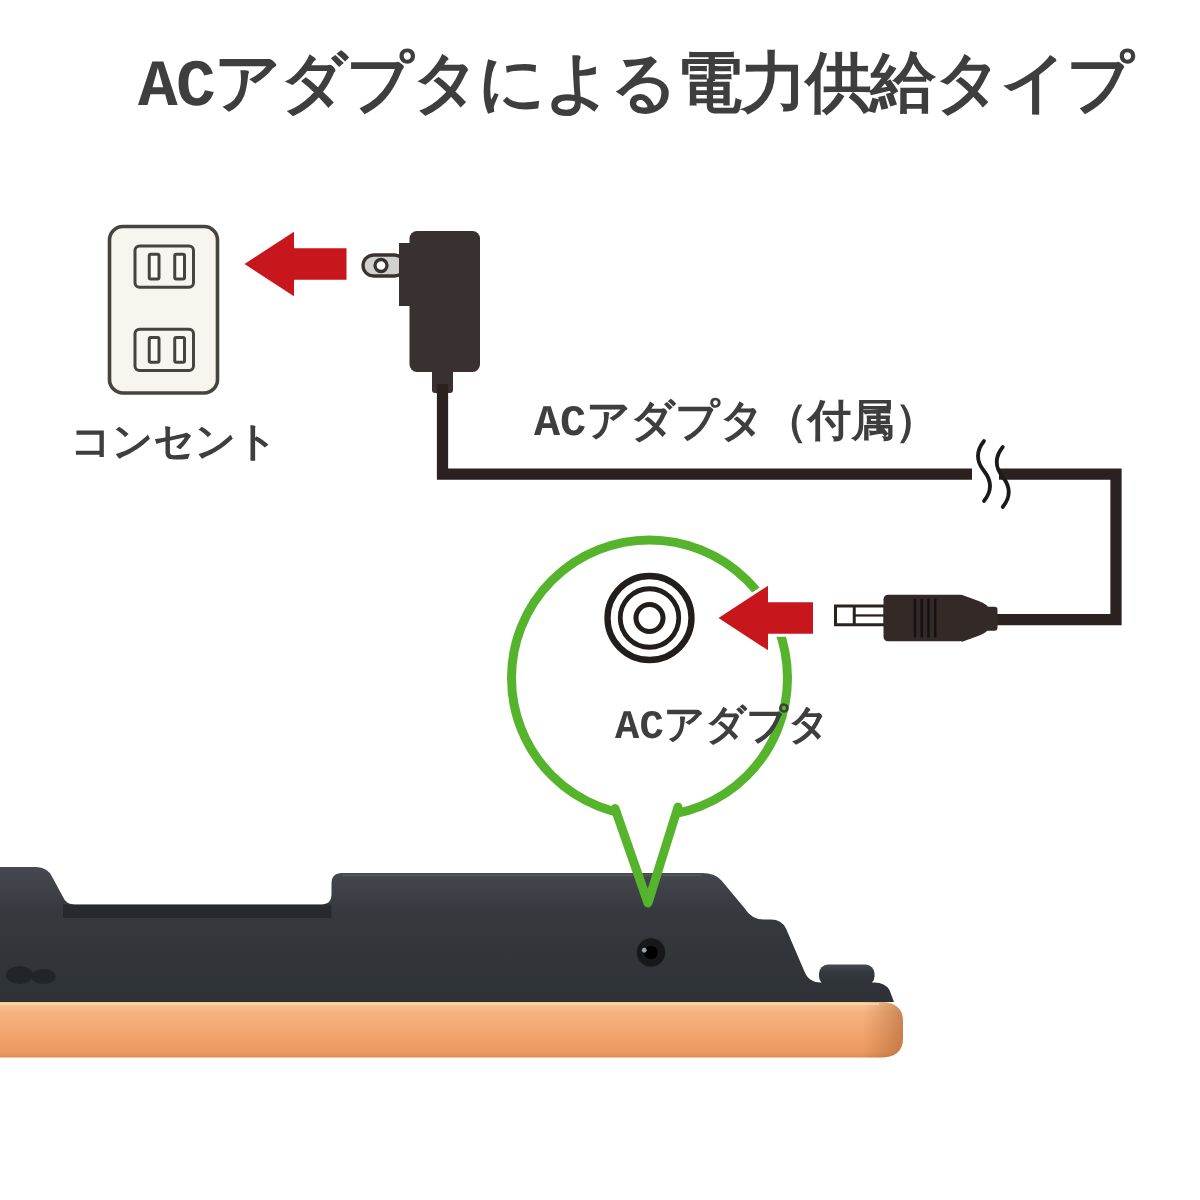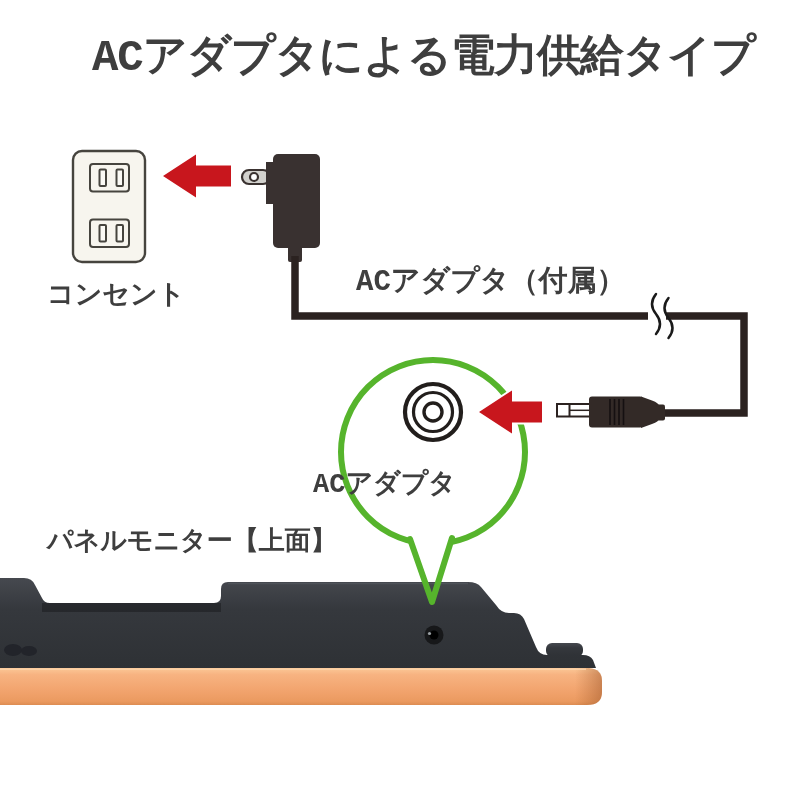--- a/index.html
+++ b/index.html
@@ -7,21 +7,21 @@
     position:relative;width:800px;height:800px;background:#fff;overflow:hidden;
     font-family:Liberation Mono, monospace;
     color:var(--text,#3e3e3e);
     padding-left:47px;
   }
   .stage svg{position:absolute;left:0;top:0;}
   .lbl{position:absolute;font-weight:bold;white-space:nowrap;color:var(--text,#3e3e3e);}
   .title{left:0;right:0;top:26px;text-align:center;font-size:44px;letter-spacing:-1px;}
   .outlet-label{left:47px;top:276px;font-size:27px;}
   .adapter-label{left:356px;top:261px;font-size:29px;}
-  .terminal-label{left:313px;width:240px;text-align:left;font-size:27px;}
+  .terminal-label{left:313px;width:240px;text-align:right;font-size:27px;}
   .terminal-line1{top:465px;}
   .terminal-line2{top:494px;}
   .panel-label{left:47px;top:523px;font-size:26px;}
 
   .red-arrow{fill:var(--arrow-red,#c8161d);stroke:#fff;stroke-width:4;paint-order:stroke;}
   .cable{stroke:var(--line-black,#2b2220);stroke-width:7.5;fill:none;stroke-linejoin:miter;}
   .darkpart{fill:var(--adapter-body,#393130);}
   .plugpart{fill:#332a27;}
   .outline{stroke:#46443e;fill:var(--outlet-fill,#f7f5ee);}
   .squiggle{stroke:#1a1a1a;stroke-width:2.5;fill:none;stroke-linecap:round;}
@@ -131,15 +131,14 @@
 
     <g>
       <path class="red-arrow" d="M479,412 L512,390.5 L512,401.5 L542,401.5 L542,422.5 L512,422.5 L512,433.5 Z"></path>
     </g>
   </svg>
 
   <div class="lbl title">ACアダプタによる電力供給タイプ</div>
   <div class="lbl outlet-label">コンセント</div>
   <div class="lbl adapter-label">ACアダプタ（付属）</div>
   <div class="lbl terminal-label terminal-line1">ACアダプタ</div>
-  <div class="lbl panel-label">パネルモニター【上面】</div>
 
 </div>
 
 </body></html>

